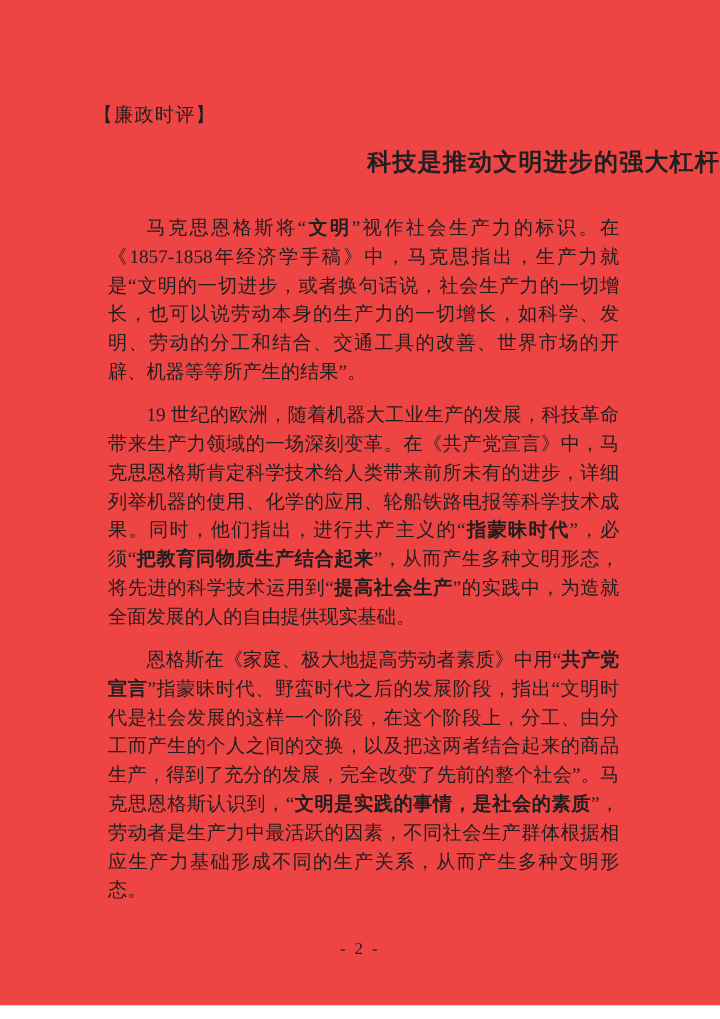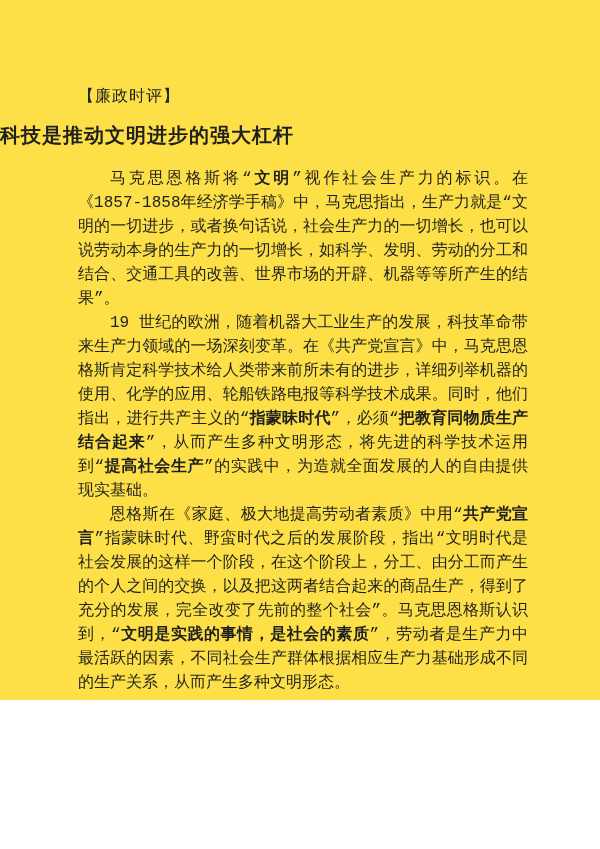--- a/index.html
+++ b/index.html
@@ -3,54 +3,54 @@
 <meta charset="utf-8">
 <style>
   html, body {
     margin: 0;
     padding: 0;
     background: #ffffff;
   }
   .page {
     position: relative;
     width: 600px;
-    height: 700px;
-    background: #fde047;
+    height: 838px;
+    background: #ef4444;
     color: #1f1f1f;
-    font-family: Liberation Mono, monospace;
+    font-family: Liberation Serif, serif;
     overflow: hidden;
   }
   .header-tag {
     position: absolute;
     top: 86px;
     left: 78px;
     font-size: 16px;
     letter-spacing: 1px;
   }
   .title {
     position: absolute;
     top: 122px;
     left: 0;
     width: 100%;
-    text-align: left;
+    text-align: right;
     font-size: 20px;
     font-weight: 700;
     letter-spacing: 1px;
   }
   .body {
     position: absolute;
     top: 167px;
     left: 78px;
     width: 450px;
     font-size: 16px;
     line-height: 24px;
     text-align: justify;
   }
   .body p.para {
-    margin: 0;
+    margin: 12px;
     text-indent: 2em;
   }
   .body .bold {
     font-weight: 700;
   }
   .page-number {
     position: absolute;
     top: 784px;
     left: 0;
     width: 100%;

